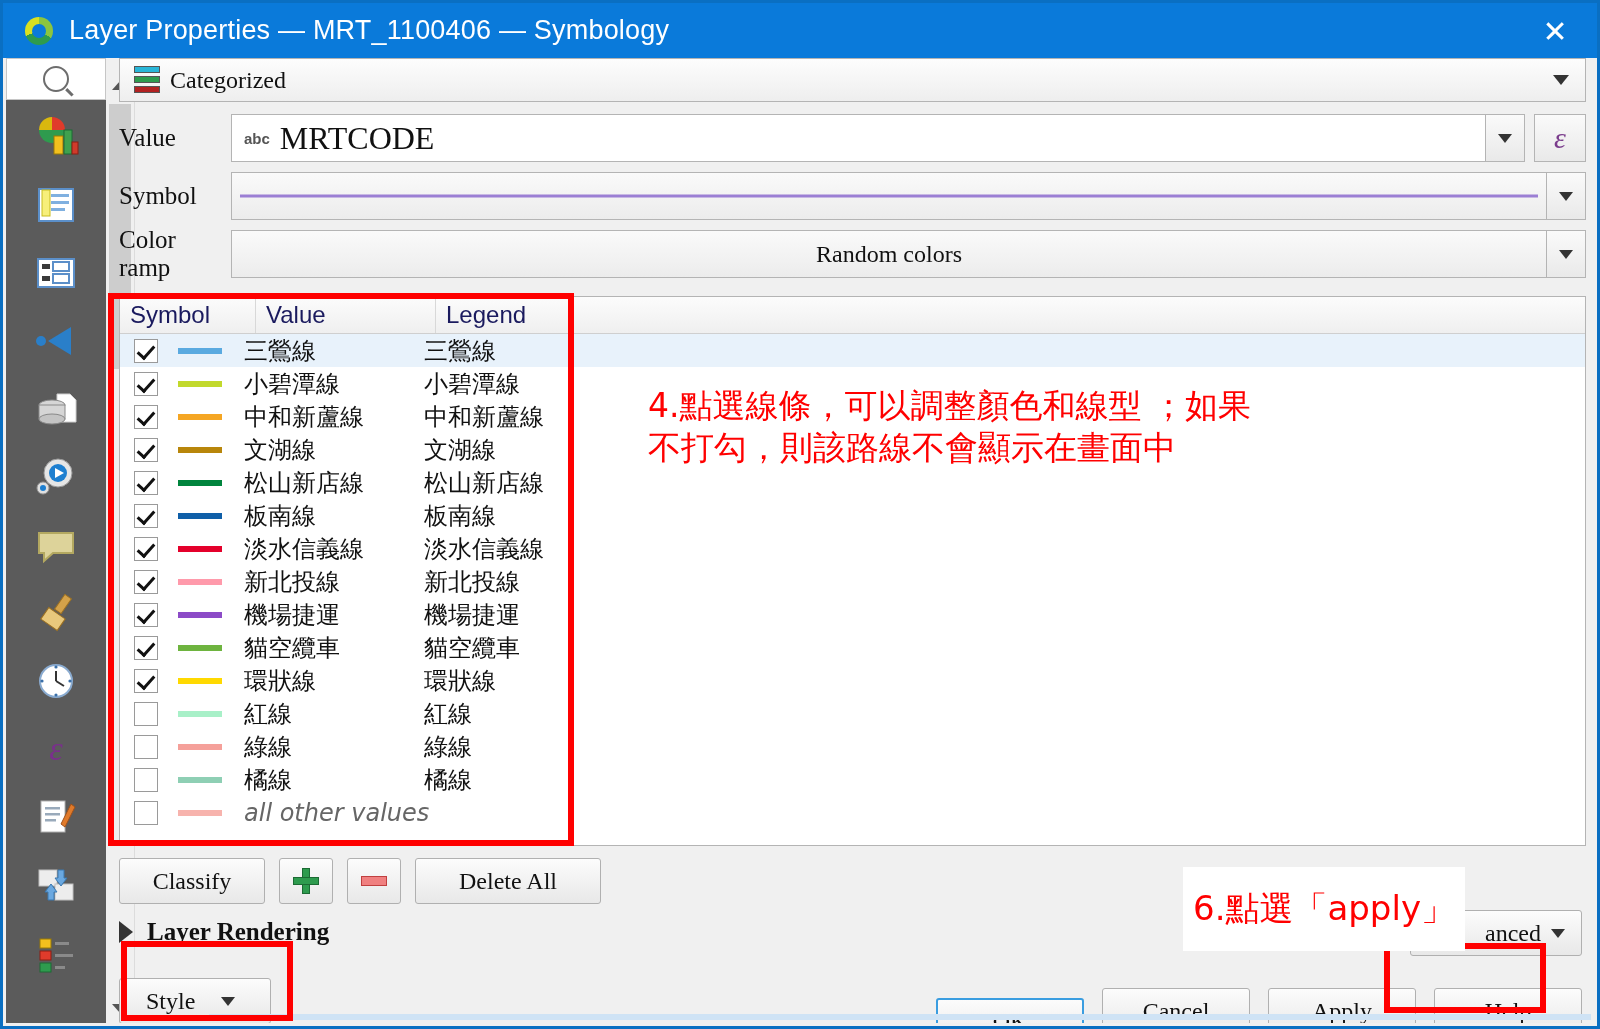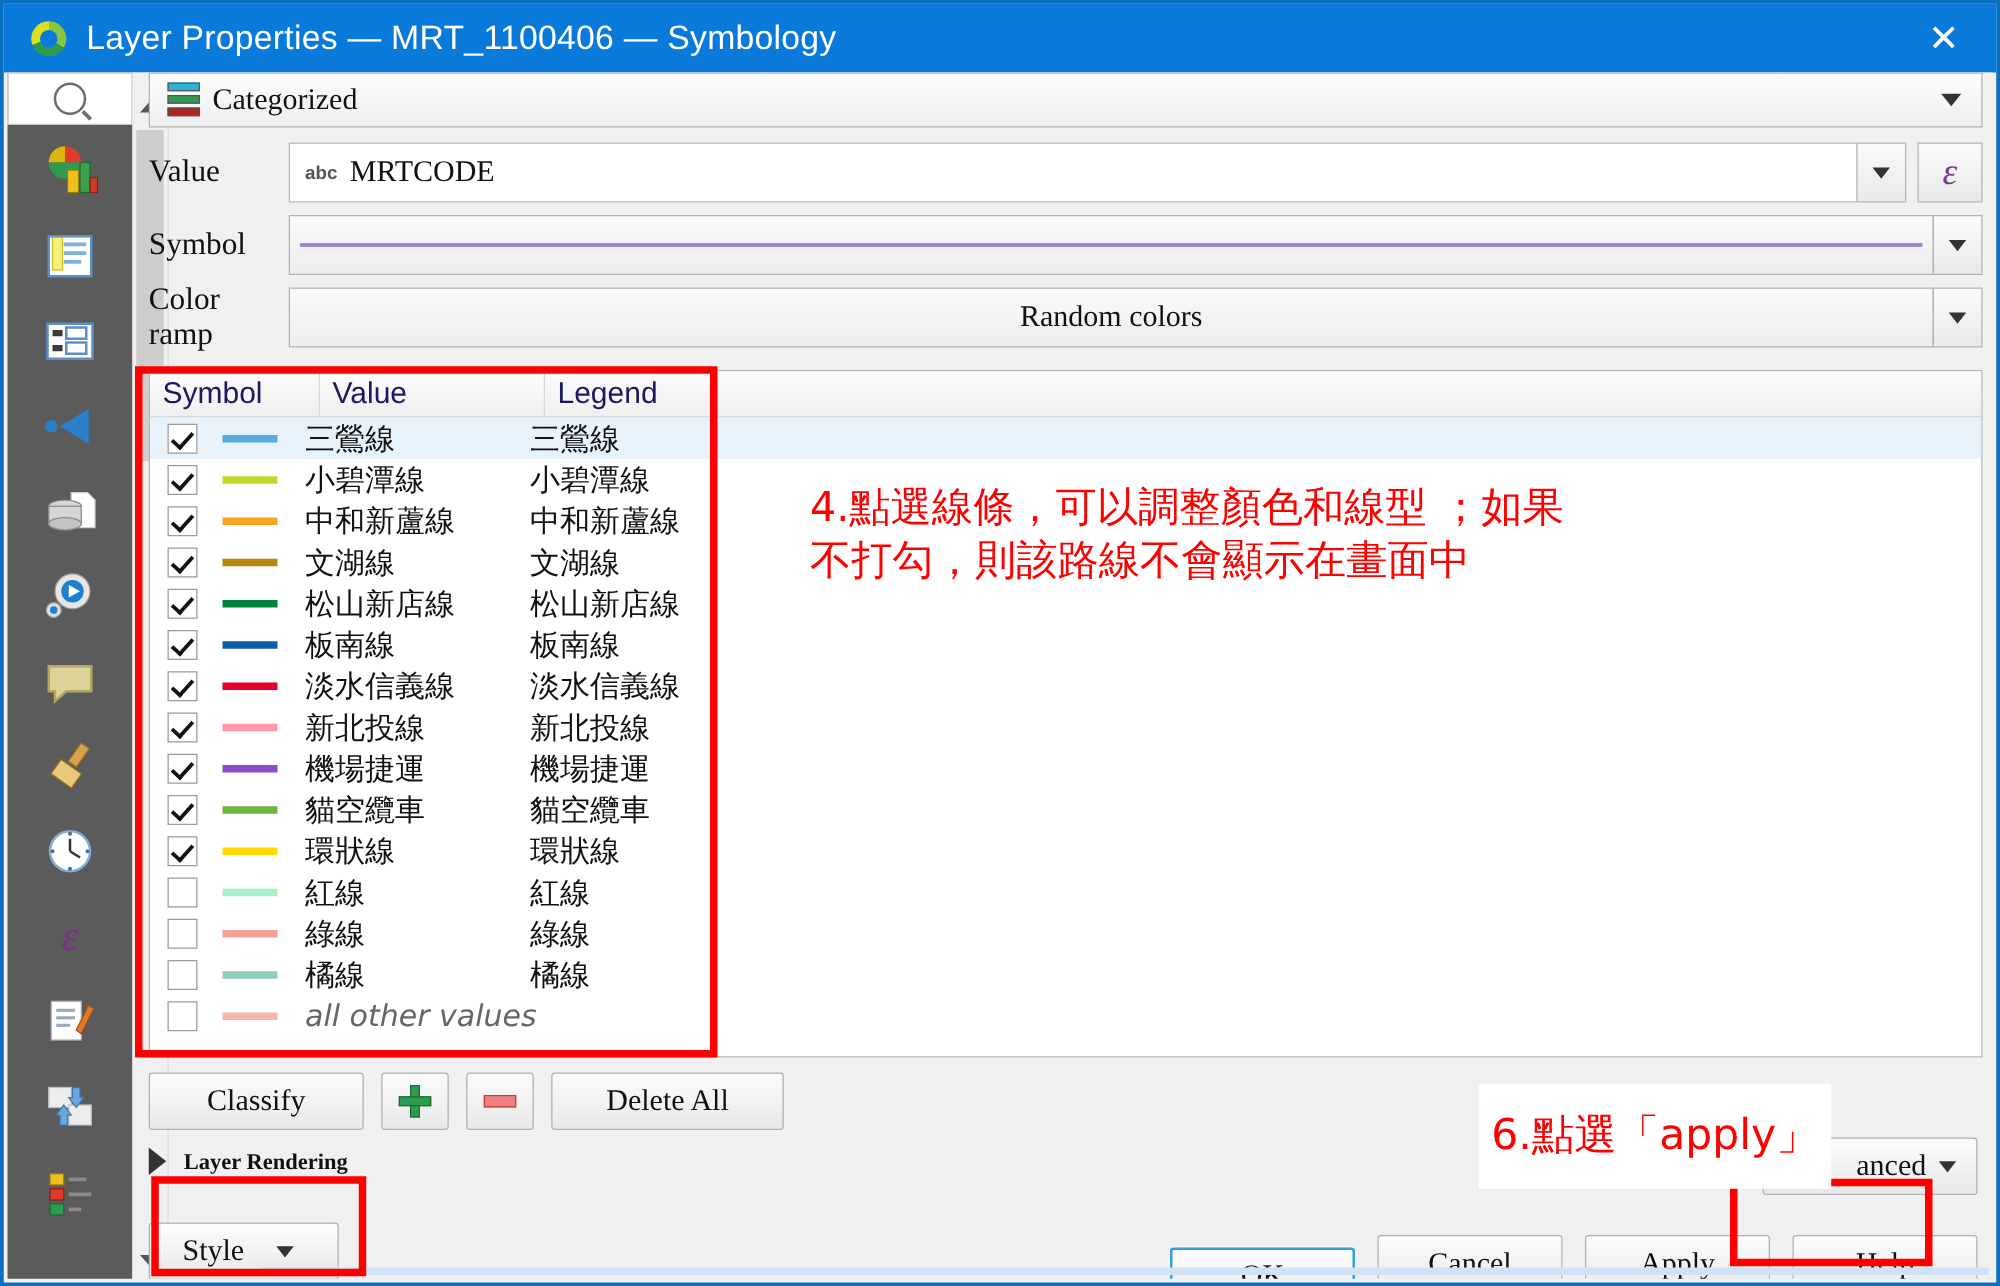--- a/index.html
+++ b/index.html
@@ -94,21 +94,21 @@
   
   .form{position:absolute;left:13px;top:56px;right:8px;}
   .form-row{display:flex;align-items:center;margin-bottom:10px;height:48px;}
   .form-label{width:112px;font-size:25px;color:#111;flex:none;}
   .field{
     flex:1;height:48px;background:#ffffff;border:1px solid #b4b4b4;box-sizing:border-box;
     display:flex;align-items:center;position:relative;
   }
   .field.flat{background:linear-gradient(#fafafa,#ececec);}
   .abc-tag{font-size:15px;color:#555;margin-left:12px;font-weight:bold;font-family:"Liberation Sans",sans-serif;}
-  .field-value{font-size:24px;color:#111;margin-left:10px;}
+  .field-value{font-size:32px;color:#111;margin-left:10px;}
   .field-center{width:100%;text-align:center;font-size:24px;color:#111;}
   .line-preview{
     position:absolute;left:8px;right:8px;top:50%;height:3px;background:#9b7fd4;transform:translateY(-50%);
   }
   .drop-btn{
     width:40px;height:48px;background:linear-gradient(#fafafa,#e9e9e9);
     border:1px solid #b4b4b4;box-sizing:border-box;margin-left:-1px;
     display:flex;align-items:center;justify-content:center;cursor:pointer;flex:none;
   }
   .drop-btn .tri{width:0;height:0;border-left:7px solid transparent;border-right:7px solid transparent;border-top:9px solid #333;}
@@ -149,35 +149,35 @@
         font-family:"DejaVu Sans",sans-serif;}
   .cleg{font-size:24px;color:#111;flex:none;font-family:"DejaVu Sans",sans-serif;}
   .cval.other{font-style:italic;color:#666;width:auto;}
   
   .btnrow{position:absolute;left:13px;top:800px;display:flex;align-items:center;gap:14px;}
   .btn{
     background:linear-gradient(#fcfcfc,#e8e8e8);border:1px solid #b0b0b0;
     border-radius:3px;font-size:24px;color:#111;display:flex;align-items:center;
     justify-content:center;cursor:pointer;box-sizing:border-box;
   }
-  .btn.classify{width:172px;height:46px;}
+  .btn.classify{width:146px;height:46px;}
   .btn.sq{width:54px;height:46px;}
   .btn.delall{width:186px;height:46px;}
   .plus-ico{position:relative;width:26px;height:26px;}
   .plus-ico:before,.plus-ico:after{
     content:"";position:absolute;background:#2e9b4e;border:1px solid #1c6b34;box-sizing:border-box;
   }
   .plus-ico:before{left:9px;top:0;width:8px;height:26px;}
   .plus-ico:after{left:0;top:9px;width:26px;height:8px;}
   .minus-ico{width:26px;height:10px;background:#f08080;border:1px solid #c04040;box-sizing:border-box;}
   .layer-render{
     position:absolute;left:13px;top:860px;display:flex;align-items:center;cursor:pointer;
   }
   .lr-tri{width:0;height:0;border-top:11px solid transparent;border-bottom:11px solid transparent;border-left:14px solid #333;margin-right:14px;}
-  .lr-label{font-size:18px;font-weight:bold;color:#111;}
+  .lr-label{font-size:25px;font-weight:bold;color:#111;}
   .advanced-btn{
     position:absolute;right:12px;top:852px;width:172px;height:46px;
     background:linear-gradient(#fcfcfc,#e8e8e8);border:1px solid #b0b0b0;border-radius:3px;
     display:flex;align-items:center;justify-content:flex-end;cursor:pointer;box-sizing:border-box;
   }
   .advanced-btn span{font-size:24px;color:#111;margin-right:10px;}
   .advanced-btn .tri{width:0;height:0;border-left:7px solid transparent;border-right:7px solid transparent;border-top:9px solid #333;margin-right:16px;}
   .style-btn{
     position:absolute;left:13px;top:920px;width:152px;height:46px;
     background:linear-gradient(#fcfcfc,#e8e8e8);border:1px solid #b0b0b0;border-radius:3px;

